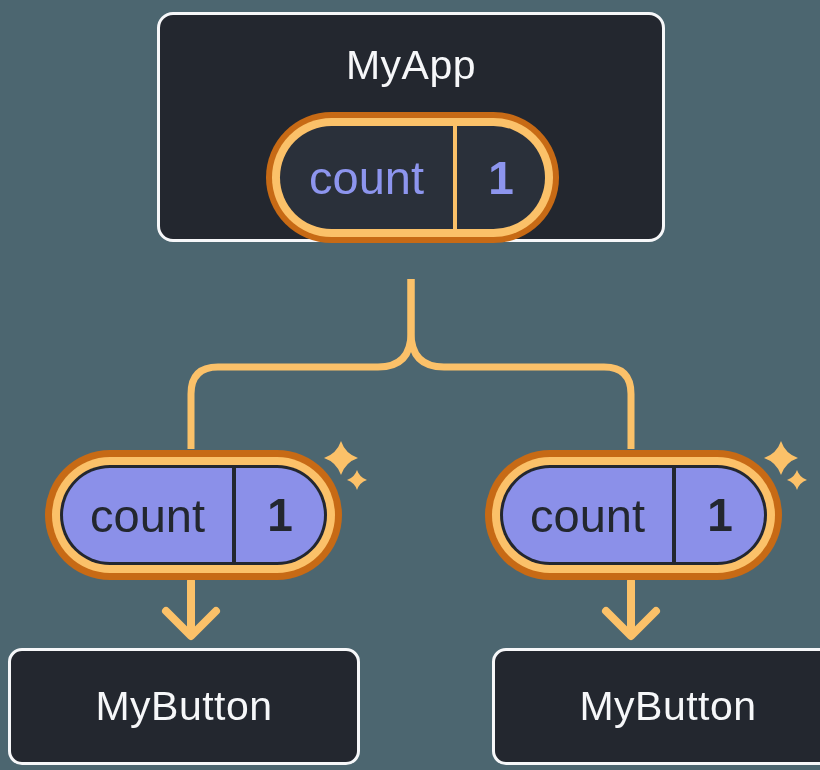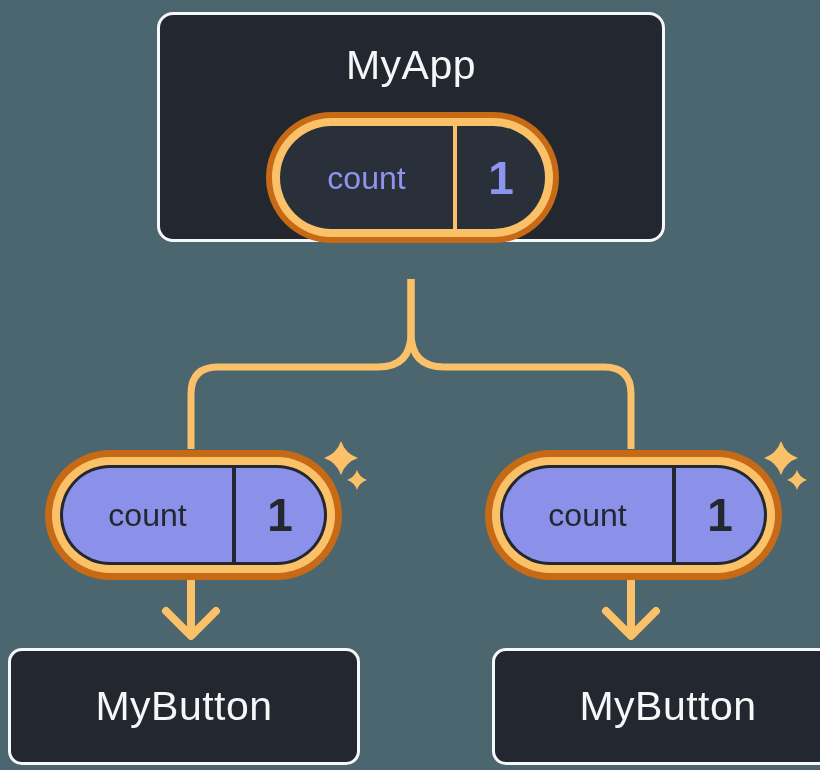--- a/index.html
+++ b/index.html
@@ -44,21 +44,21 @@
   .prop-right{left:485px;}
   .prop-pill .ring{padding:8px;}
   .prop-pill .inner{padding:3px;}
   .prop-pill .core{background:var(--purple-fill);}
   .prop-pill .name-cell{width:169px;color:var(--text-dark);}
   .prop-pill .divider{width:4px;background:var(--node-dark);}
   .prop-pill .value-cell{color:var(--text-dark);}
 
   .cell{display:flex;align-items:center;justify-content:center;}
   .value-cell{flex:1;}
-  .pill-name{font-size:32px;line-height:1;}
+  .pill-name{font-size:47px;line-height:1;}
   .pill-value{font-size:46px;font-weight:700;line-height:1;}
 
   .conn{stroke:var(--orange-light);stroke-width:7;fill:none;}
   .arrow{stroke:var(--orange-light);stroke-width:8;fill:none;stroke-linecap:round;stroke-linejoin:round;}
   .sparkle{fill:var(--orange-light);}
 </style>
 </head>
 <body>
 
 <div class="canvas">

